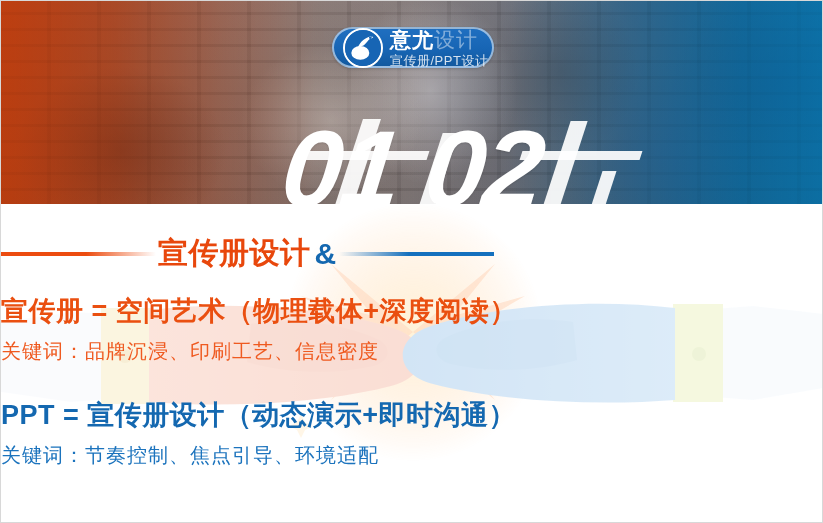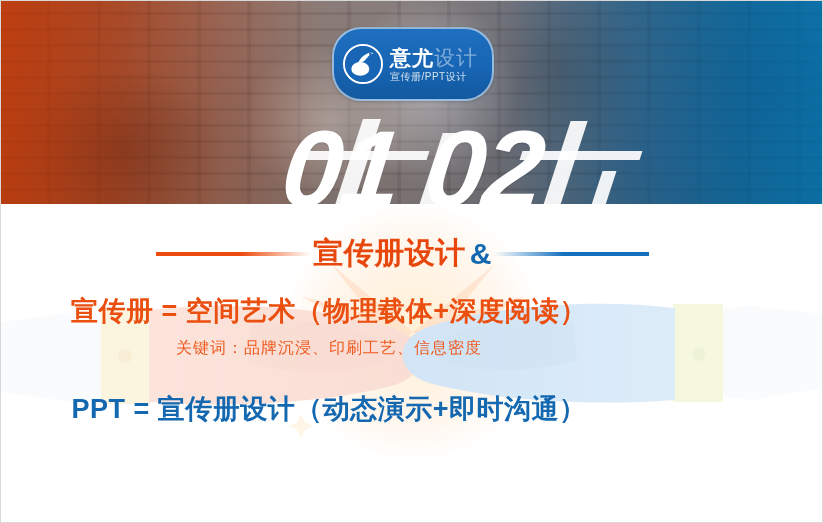--- a/index.html
+++ b/index.html
@@ -104,21 +104,21 @@
     transform: skewX(-18deg);
     pointer-events: none;
   }
 
   
   .logo-badge {
     position: absolute;
     left: 331px;
     top: 26px;
     width: 162px;
-    height: 74px;
+    height: 41px;
     border-radius: 29px;
     background: linear-gradient(180deg, #1f6fc0 0%, #1765b4 55%, #12599f 100%);
     border: 2px solid rgba(255,255,255,.55);
     box-sizing: border-box;
     display: flex;
     align-items: center;
     padding-left: 9px;
     box-shadow: 0 1px 3px rgba(0,0,0,.18);
   }
   .logo-mark {
@@ -142,21 +142,21 @@
   .logo-main {
     font-size: 21px;
     font-weight: 700;
     color: #ffffff;
     letter-spacing: 1px;
     white-space: nowrap;
   }
   .logo-main .dim { color: rgba(255,255,255,.45); font-weight: 400; }
   .logo-sub {
     margin-top: 4px;
-    font-size: 10px;
+    font-size: 13px;
     color: rgba(255,255,255,.82);
     letter-spacing: .5px;
     white-space: nowrap;
   }
 
   
   .body-area {
     position: absolute;
     left: 0;
     top: 203px;
@@ -178,21 +178,21 @@
   .handshake svg { display: block; }
 
   
   .title-row {
     position: absolute;
     left: 0;
     top: 232px;
     width: 803px;
     display: flex;
     align-items: center;
-    justify-content: center;
+    justify-content: flex-start;
     gap: 0;
   }
   .rule {
     height: 4px;
     width: 155px;
     flex: none;
   }
   .rule-left  { background: linear-gradient(90deg, #ec4c10 0%, #ec4c10 55%, rgba(236,76,16,0) 100%); }
   .rule-right { background: linear-gradient(90deg, rgba(20,110,190,0) 0%, #1470be 45%, #1470be 100%); }
 
@@ -205,30 +205,29 @@
   }
   .t-orange { color: #e8470c; }
   .t-blue   { color: #1468b0; }
 
   
   .lines {
     position: absolute;
     left: 0;
     top: 292px;
     width: 656px;
-    text-align: center;
   }
   .line-main {
     font-size: 27px;
     font-weight: 700;
     letter-spacing: .5px;
     white-space: nowrap;
   }
   .line-sub {
-    font-size: 16px;
+    font-size: 20px;
     font-weight: 400;
     letter-spacing: 1px;
     white-space: nowrap;
     margin-top: 9px;
   }
   .m-orange { color: #ea4f10; }
   .s-orange { color: #ef5a20; }
   .m-blue   { color: #1468b0; }
   .s-blue   { color: #1b73bd; }
   .block-gap { height: 32px; }
@@ -319,15 +318,16 @@
     <span class="title-text t-orange">宣传册设计</span>
     <span class="title-text t-blue"> &amp; </span>
     <span class="rule rule-right"></span>
   </div>
 
   <div class="lines">
     <div class="line-main m-orange">宣传册 = 空间艺术（物理载体+深度阅读）</div>
     <div class="line-sub s-orange">关键词：品牌沉浸、印刷工艺、信息密度</div>
     <div class="block-gap"></div>
     <div class="line-main m-blue">PPT = 宣传册设计（动态演示+即时沟通）</div>
+    <div class="line-sub s-blue">关键词：节奏控制、焦点引导、环境适配</div>
   </div>
 
 </div>
 
 </body></html>

